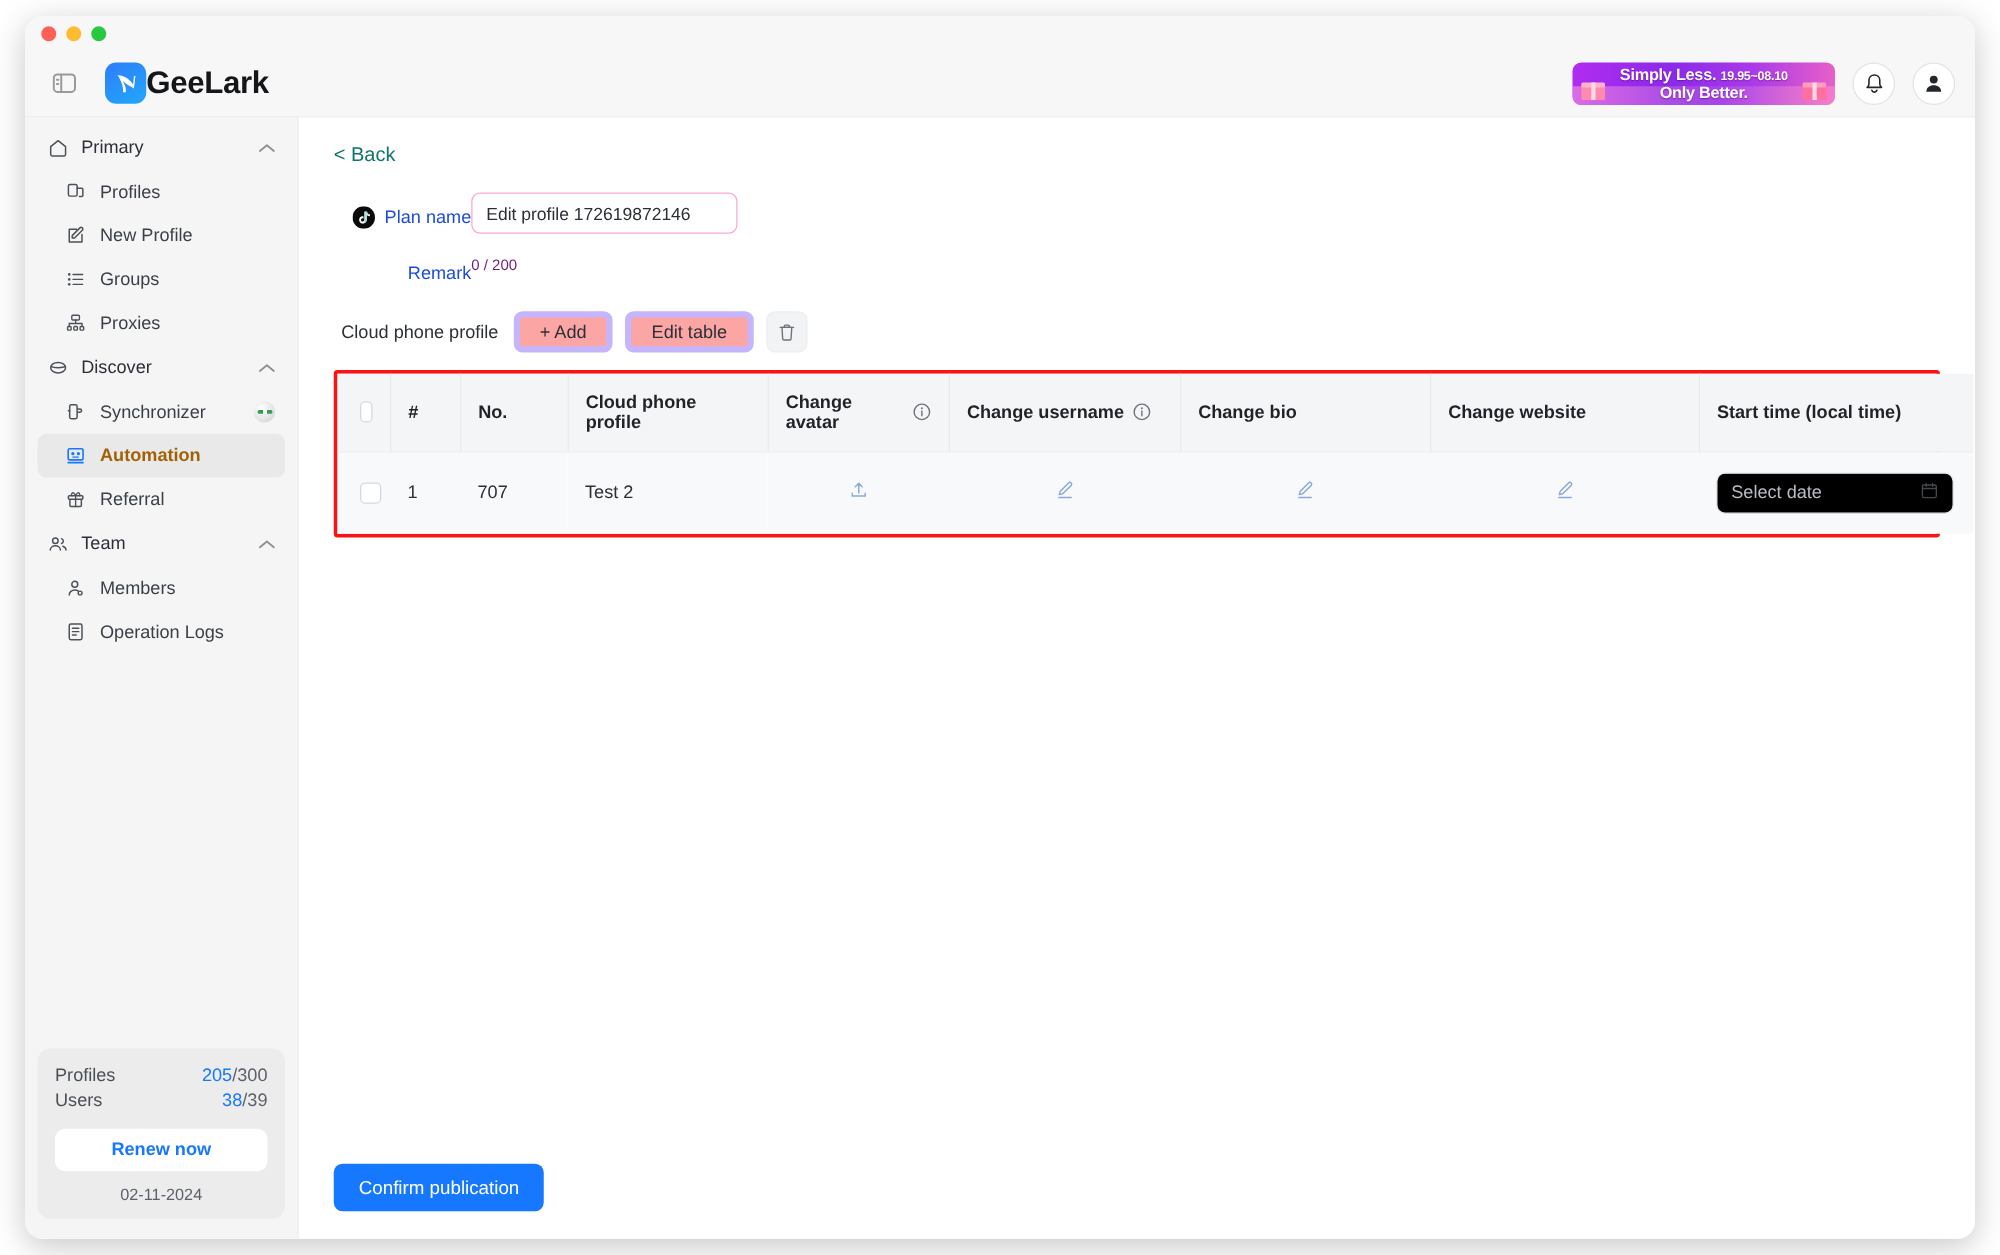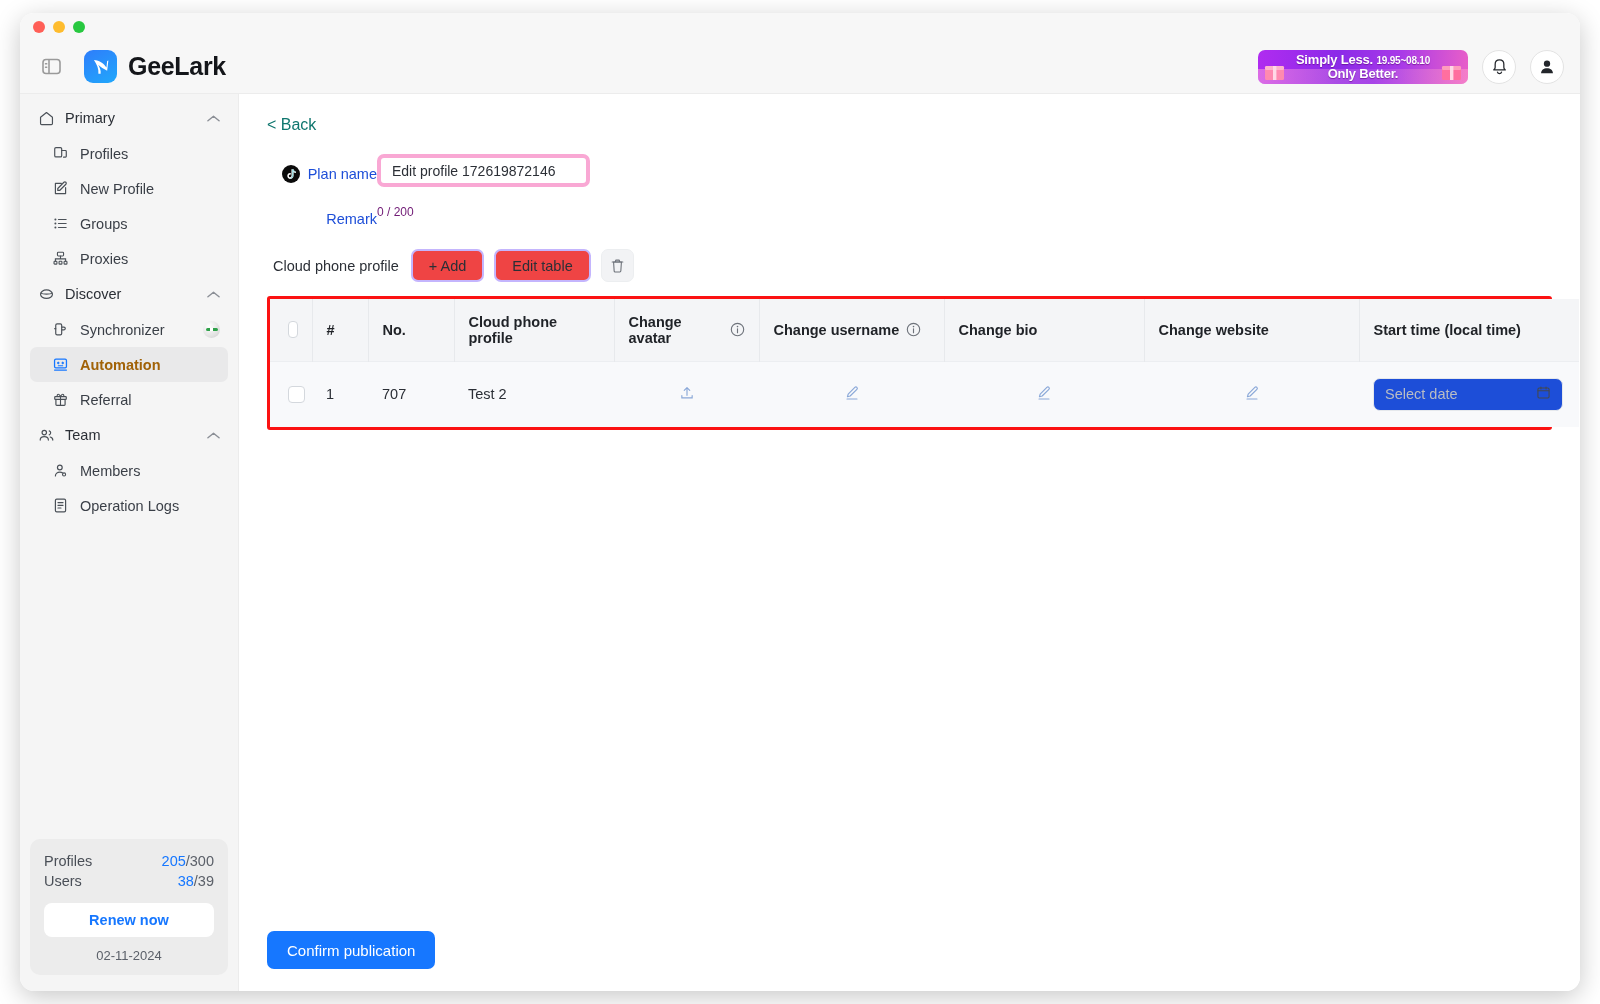--- a/index.html
+++ b/index.html
@@ -45,21 +45,21 @@
     background: #f7f7f7;
     display: flex; align-items: center;
     border-bottom: 1px solid #ececec;
     padding: 0 16px 0 20px;
   }
   .panel-toggle {
     width: 22px; height: 22px;
     display: flex; align-items: center; justify-content: center;
     cursor: pointer; color: #9a9a9a;
   }
-  .brand { display: flex; align-items: center; gap: 11px; margin-left: 22px; }
+  .brand { display: flex; align-items: center; margin-left: 22px; }
   .brand-mark {
     width: 33px; height: 33px; border-radius: 9px;
     background: linear-gradient(150deg, #2e7dfb 0%, #21a8fb 100%);
     display: flex; align-items: center; justify-content: center;
   }
   .brand-name {
     font-size: 25px; font-weight: bold; color: #14161a; letter-spacing: -0.3px;
   }
   .header-right { margin-left: auto; display: flex; align-items: center; gap: 14px; }
   .promo {
@@ -161,21 +161,21 @@
 
   .form-row { display: flex; align-items: flex-start; margin-bottom: 12px; }
   .form-label {
     width: 110px; flex: 0 0 110px; text-align: right;
     font-size: 14.5px; color: #1d4ed8; padding-top: 7px;
     display: flex; align-items: center; justify-content: flex-end; gap: 8px;
     height: 32px;
   }
   .tiktok-ic { width: 18px; height: 18px; flex: 0 0 18px; }
   .text-input {
-    width: 213px; height: 33px; border: 4px solid #f9a8d4; border-radius: 7px;
+    width: 213px; height: 33px; border: 1px solid #f9a8d4; border-radius: 7px;
     padding: 0 11px; font-size: 14px; color: #2b2f36;
     font-family: inherit; background: #fff; outline: none;
   }
   .remark-wrap { display: flex; flex-direction: column; }
   .textarea {
     width: 320px; height: 62px; border: 1px solid #e2e5e9; border-radius: 7px;
     padding: 9px 11px; font-size: 14.5px; color: #2b2f36;
     font-family: inherit; background: #fff; outline: none; resize: vertical;
   }
   .textarea::placeholder { color: #b9bdc4; }
@@ -184,21 +184,21 @@
     font-size: 12px; color: #701a75;
   }
 
   .toolbar-row {
     display: flex; align-items: center; gap: 10px;
     margin: 18px 0 14px 6px;
   }
   .toolbar-label { font-size: 14.5px; color: #2b2f36; margin-right: 2px; }
   .btn-ghost {
     height: 33px; padding: 0 16px;
-    border: 2px solid #c4b5fd; border-radius: 7px; background: #ef4444;
+    border: 5px solid #c4b5fd; border-radius: 7px; background: #fca5a5;
     font-size: 14.5px; color: #2b2f36; font-family: inherit; cursor: pointer;
     display: flex; align-items: center; gap: 7px;
   }
   .btn-icon-only {
     width: 33px; height: 33px; border-radius: 7px; border: 1px solid #eceef0;
     background: #f2f3f5; display: flex; align-items: center; justify-content: center;
     cursor: pointer; color: #6d727a;
   }
 
   
@@ -222,21 +222,21 @@
     border-top: 1px solid #eceef1;
   }
   .td-center { text-align: center; }
   .cb {
     width: 17px; height: 17px; border: 1px solid #d4d8dd; border-radius: 4px;
     background: #fff; display: inline-block; cursor: pointer; vertical-align: middle;
   }
   .ico-btn { cursor: pointer; color: #8aa8d8; display: inline-flex; }
   .date-picker {
     width: 190px; height: 33px; border: 1px solid #e5e8ec; border-radius: 7px;
-    background: #1d4ed8; display: flex; align-items: center;
+    background: #000000; display: flex; align-items: center;
     padding: 0 11px; cursor: pointer;
   }
   .date-ph { flex: 1; font-size: 14.5px; color: #b9bdc4; }
   .info-ic { color: #6e737b; display: inline-flex; }
 
   .main-footer { padding: 0 28px 22px 28px; }
   .btn-primary {
     height: 38px; padding: 0 20px; border: 0; border-radius: 7px;
     background: #1677ff; color: #fff; font-size: 15px;
     font-family: inherit; cursor: pointer;

